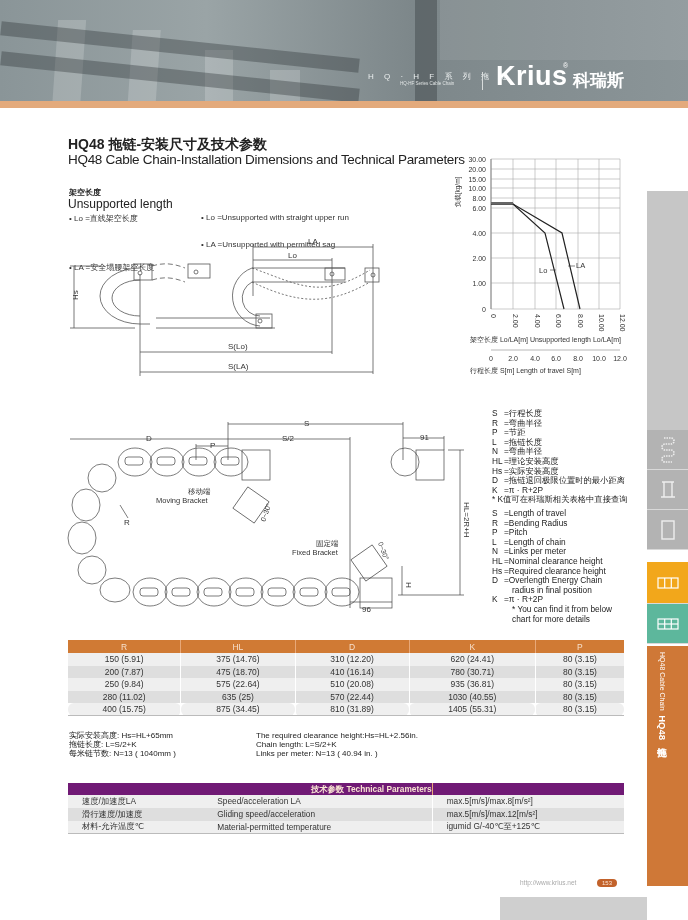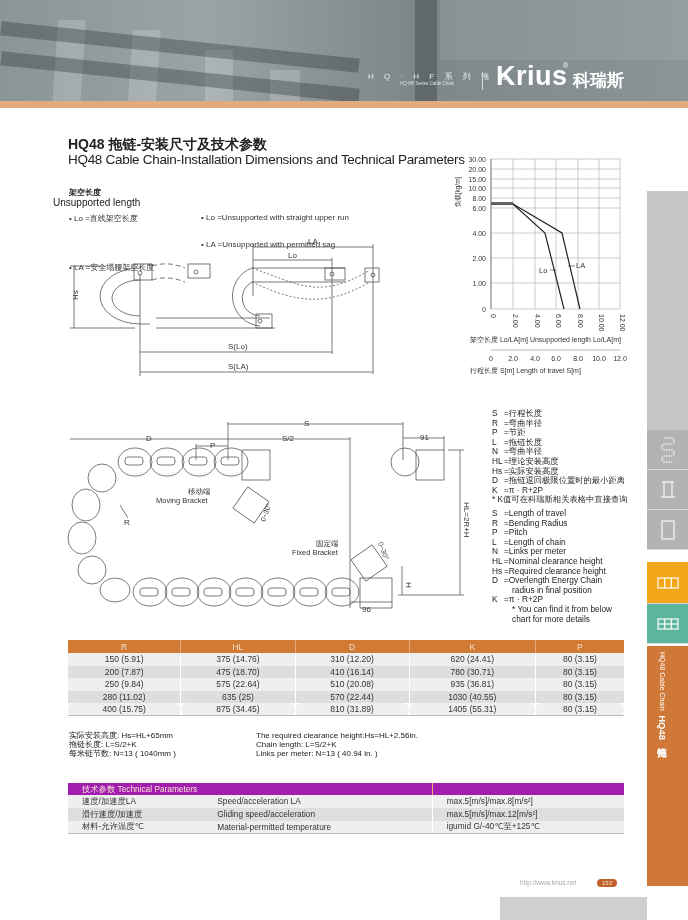--- a/index.html
+++ b/index.html
@@ -11,21 +11,21 @@
   .brand-series { position: absolute; left: 368px; top: 71px; color: #e9eded; font-size: 8px; letter-spacing: 4px; }
   .brand-series-en { position: absolute; left: 400px; top: 81px; color: #e0e4e4; font-size: 4.5px; }
   .brand-sep { position: absolute; left: 482px; top: 72px; width: 1px; height: 18px; background: #d8dcdc; }
   .brand-logo { position: absolute; left: 496px; top: 61px; color: #ffffff; font-size: 27px; font-weight: bold; letter-spacing: 0.5px; }
   .brand-reg { position: absolute; left: 563px; top: 62px; color: #fff; font-size: 7px; }
   .brand-cn { position: absolute; left: 573px; top: 69px; color: #fff; font-size: 17px; font-weight: bold; }
 
   .title-cn { position: absolute; left: 68px; top: 136px; font-size: 14px; font-weight: bold; color: #222; }
   .title-en { position: absolute; left: 68px; top: 152px; font-size: 13.5px; color: #222; letter-spacing: -0.3px; }
   .sub-cn { position: absolute; left: 69px; top: 187px; font-size: 8px; font-weight: bold; color: #222; }
-  .sub-en { position: absolute; left: 53px; top: 197px; font-size: 10px; color: #222; }
+  .sub-en { position: absolute; left: 68px; top: 197px; font-size: 12px; color: #222; }
   .legend-l { position: absolute; left: 69px; font-size: 8px; color: #333; }
   .legend-r { position: absolute; left: 201px; font-size: 8px; color: #333; }
 
   .chart { position: absolute; left: 448px; top: 150px; width: 200px; height: 230px; }
   .chart svg text { font-family: "Liberation Sans", sans-serif; }
 
   .defs-cn, .defs-en { position: absolute; left: 492px; font-size: 8.3px; color: #222; line-height: 9.6px; }
   .defs-cn { top: 409px; }
   .defs-en { top: 509px; }
   .defs-cn .row, .defs-en .row { display: flex; }
@@ -38,21 +38,21 @@
   .dim-table td { text-align: center; height: 12.6px; border-right: 1px solid #fff; }
   .dim-table tr:nth-child(odd) td { background: #efefef; }
   .dim-table tr:nth-child(even) td { background: #dedede; }
   .dim-table tr:last-child td { border-bottom: 1px solid #bbb; border-radius: 6px; }
 
   .formula-cn, .formula-en { position: absolute; top: 731px; font-size: 8px; line-height: 9px; color: #222; }
   .formula-cn { left: 69px; }
   .formula-en { left: 256px; }
 
   .tech-table { position: absolute; left: 68px; top: 783px; width: 556px; border-collapse: collapse; font-size: 8.3px; color: #333; }
-  .tech-table th { background: #a21caf; color: #f8e4d2; text-align: left; font-weight: normal; height: 12px; padding-left: 14px; }
+  .tech-table th { background: #701a75; color: #f8e4d2; text-align: right; font-weight: bold; height: 12px; padding-left: 14px; }
   .tech-table th.blank { border-left: 1px solid #e8a878; }
   .tech-table td { height: 12.8px; padding-left: 14px; }
   .tech-table td.c3 { border-left: 1px solid #fff; }
   .tech-table tr:nth-child(odd) td { background: #efefef; }
   .tech-table tr:nth-child(even) td { background: #dedede; }
   .tech-table tr:last-child td { border-bottom: 1px solid #bbb; }
 
   .footer-url { position: absolute; left: 520px; top: 879px; font-size: 6.5px; color: #aaa; }
   .footer-page { position: absolute; left: 597px; top: 879px; font-size: 6px; color: #fbe6d6; background: #c2622b; border-radius: 4px; padding: 0 5px; height: 8px; line-height: 8px; }
   .footer-bar { position: absolute; left: 500px; top: 897px; width: 147px; height: 23px; background: #cfcfcf; }

